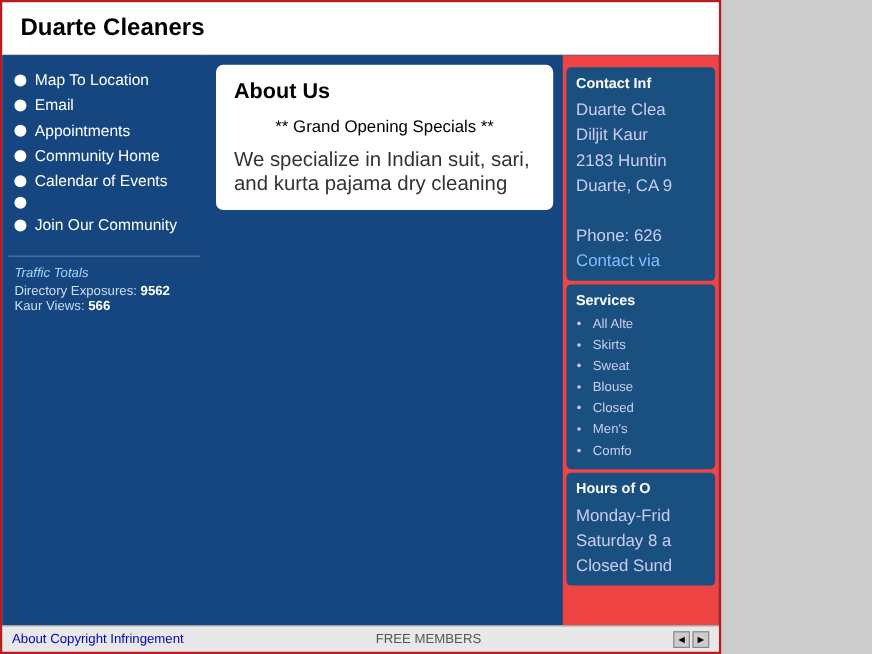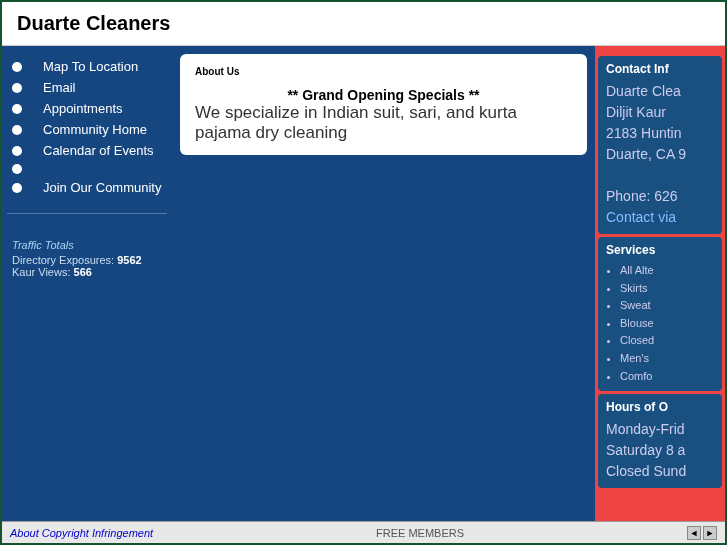--- a/index.html
+++ b/index.html
@@ -9,26 +9,26 @@
       background: #ccc;
       width: 727px;
       height: 545px;
       overflow: hidden;
       display: flex;
       flex-direction: column;
     }
 
     
     .outer-frame {
-      width: 727px;
+      width: 601px;
       height: 545px;
       display: flex;
       flex-direction: column;
       background: #c0c0c0;
-      border: 2px solid #14532d;
+      border: 2px solid #b91c1c;
     }
 
     
     .header {
       background: white;
       border-bottom: 1px solid #ccc;
       padding: 10px 15px;
       flex-shrink: 0;
     }
     .header h1 {
@@ -50,21 +50,21 @@
       width: 170px;
       background: #154680;
       flex-shrink: 0;
       padding: 10px 5px;
       color: white;
     }
 
     .sidebar-nav-item {
       display: flex;
       align-items: center;
-      gap: 21px;
+      gap: 7px;
       padding: 3px 5px;
       color: white;
       cursor: pointer;
       font-size: 13px;
     }
 
     .bullet {
       width: 10px;
       height: 10px;
       border-radius: 50%;
@@ -75,21 +75,21 @@
     .sidebar-section-title {
       font-style: italic;
       font-size: 12px;
       color: #aad4f5;
       padding: 8px 5px 4px 5px;
       border-top: 1px solid #5577aa;
       margin-top: 5px;
     }
 
     .traffic-section {
-      padding: 25px 5px;
+      padding: 8px 5px;
       margin-top: 15px;
       border-top: 1px solid #5577aa;
       font-size: 11px;
       color: #aad4f5;
     }
     .traffic-section .traffic-title {
       font-style: italic;
       margin-bottom: 3px;
       color: #aad4f5;
     }
@@ -110,31 +110,32 @@
     }
 
     .about-box {
       background: white;
       border-radius: 6px;
       padding: 12px 15px;
       margin-bottom: 8px;
     }
 
     .about-box h2 {
-      font-size: 10px;
+      font-size: 18px;
       font-weight: bold;
       color: #000;
       margin-bottom: 10px;
     }
 
     .grand-opening {
       text-align: center;
-      font-weight: bold;
+      font-weight: normal;
       font-size: 14px;
       color: #000;
+      margin-bottom: 10px;
     }
 
     .about-desc {
       font-size: 17px;
       color: #333;
     }
 
     
     .right-sidebar {
       width: 130px;
@@ -191,21 +192,20 @@
       justify-content: space-between;
       padding: 0 8px;
       flex-shrink: 0;
       overflow: hidden;
     }
 
     .bottom-bar .bottom-link {
       font-size: 11px;
       color: #0000cc;
       cursor: pointer;
-      font-style: italic;
     }
 
     .bottom-bar .bottom-center {
       font-size: 11px;
       color: #555;
     }
 
     .scrollbar-area {
       display: flex;
       align-items: center;

